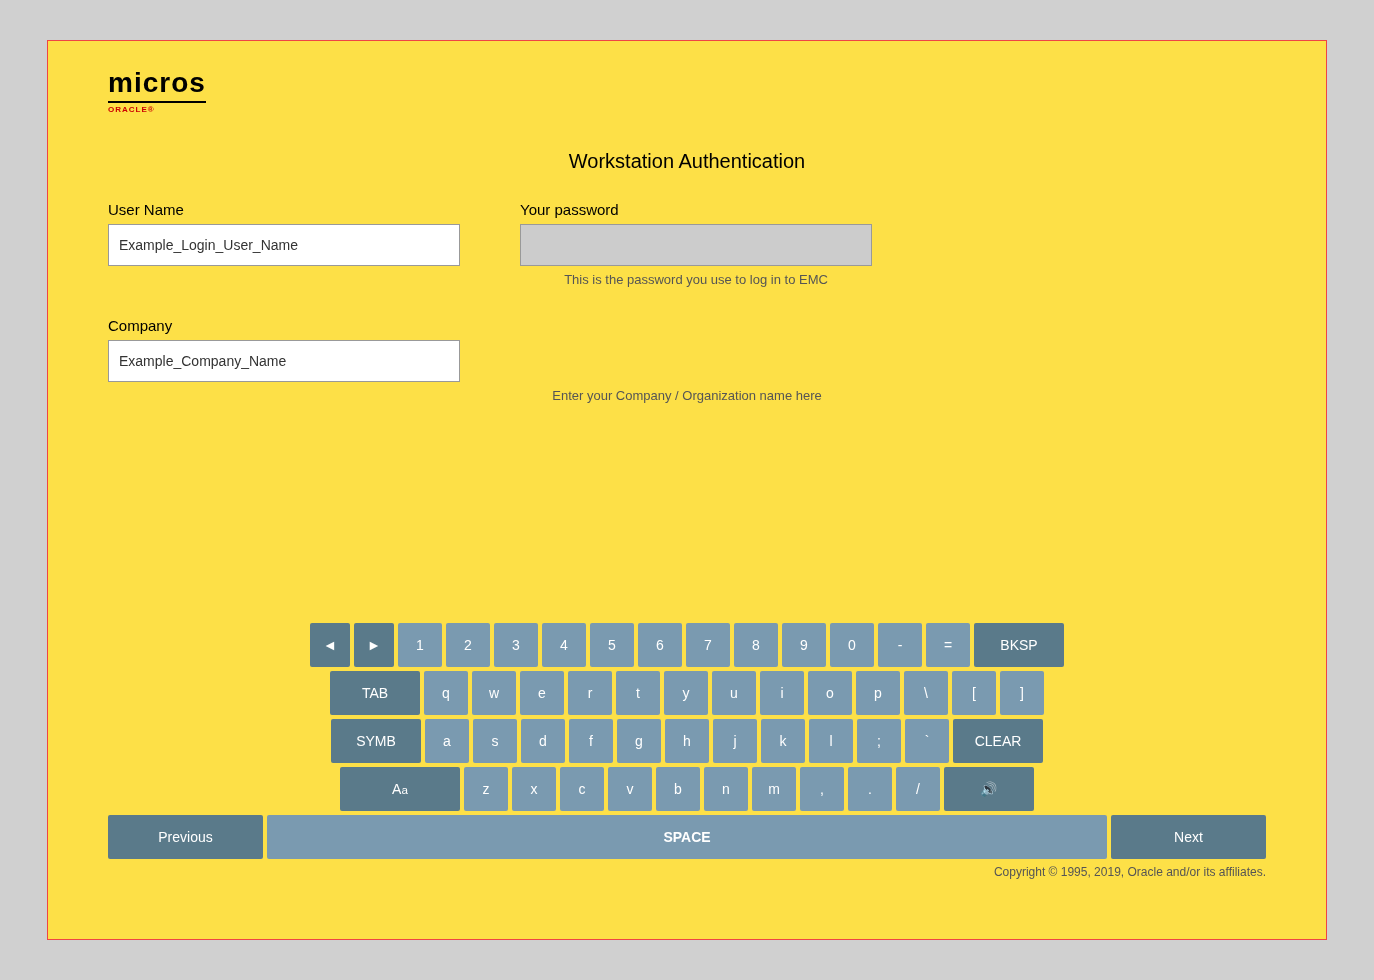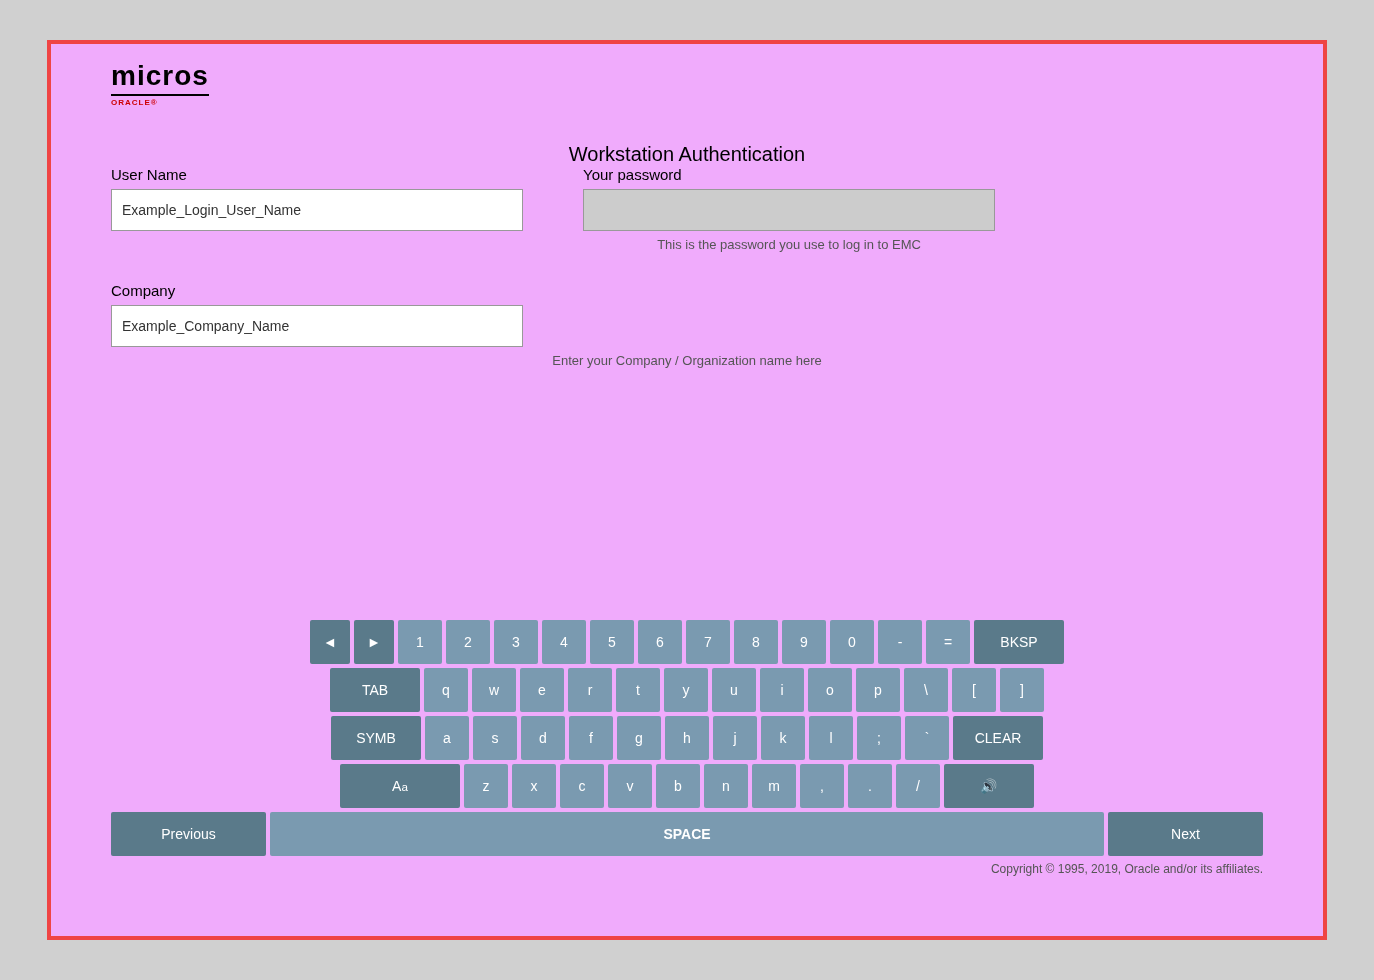--- a/index.html
+++ b/index.html
@@ -6,26 +6,26 @@
     body {
       background: #d0d0d0;
       font-family: Arial, sans-serif;
       width: 1374px;
       height: 980px;
       display: flex;
       align-items: center;
       justify-content: center;
     }
     .outer {
-      background: #f0abfc;
+      background: #fde047;
       width: 1280px;
       height: 900px;
-      border: 4px solid #ef4444;
+      border: 1px solid #ef4444;
       position: relative;
-      padding: 16px 60px;
+      padding: 26px 60px;
     }
     .logo-area {
       margin-bottom: 30px;
     }
     .logo-micros {
       font-size: 28px;
       font-weight: bold;
       color: #000;
       border-bottom: 2px solid #000;
       display: inline-block;
@@ -42,20 +42,21 @@
     .logo-oracle span {
       font-size: 8px;
       vertical-align: super;
       color: #c00;
     }
     .page-title {
       text-align: center;
       font-size: 20px;
       font-weight: normal;
       color: #000;
+      margin-bottom: 28px;
     }
     .form-section {
       display: flex;
       gap: 60px;
       margin-bottom: 30px;
     }
     .form-group {
       display: flex;
       flex-direction: column;
     }
@@ -63,21 +64,21 @@
       font-size: 15px;
       color: #000;
       margin-bottom: 6px;
     }
     .form-input {
       border: 1px solid #999;
       background: #fff;
       padding: 8px 10px;
       font-size: 14px;
       color: #333;
-      width: 412px;
+      width: 352px;
       height: 42px;
     }
     .form-input.password-field {
       background: #ccc;
       color: transparent;
     }
     .form-hint {
       font-size: 13px;
       color: #555;
       text-align: center;

